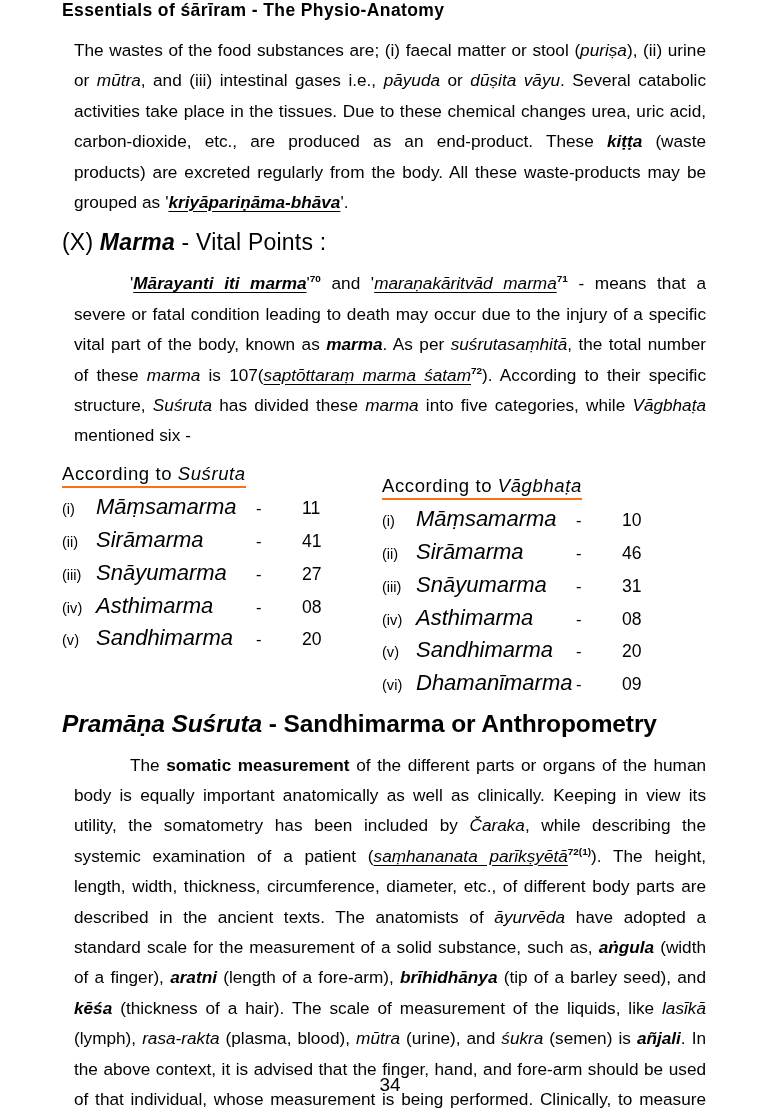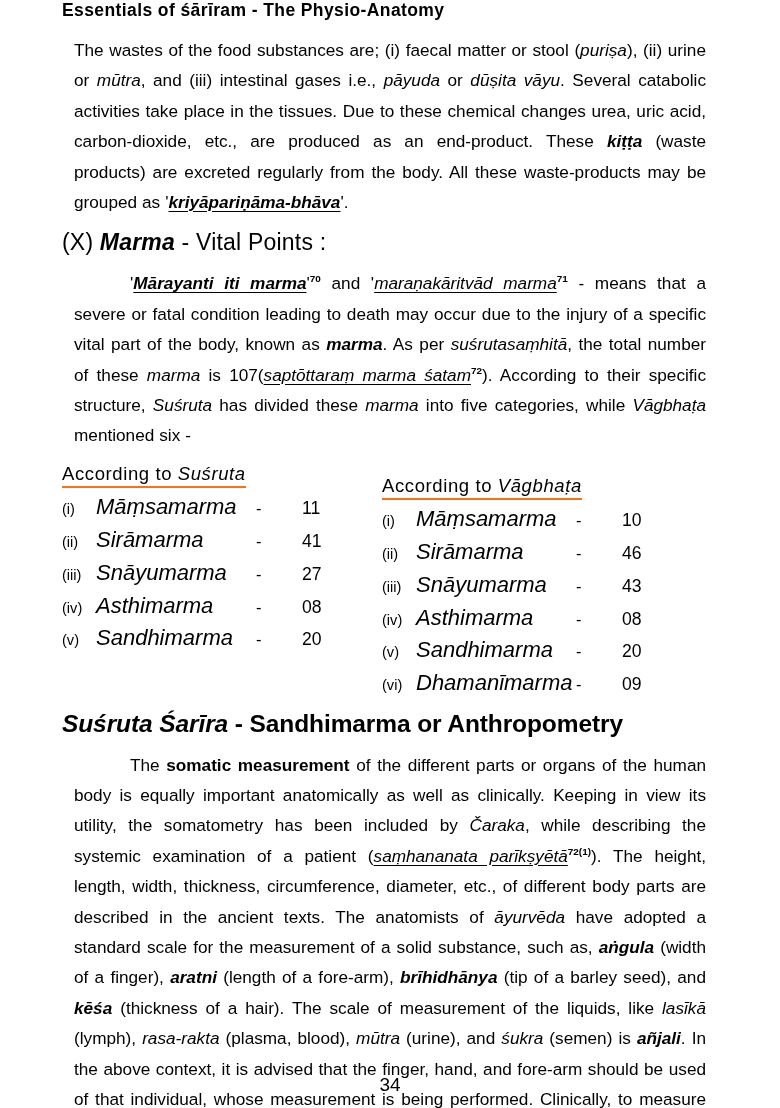--- a/index.html
+++ b/index.html
@@ -182,21 +182,21 @@
           <tr>
             <td class="numeral">(ii)</td>
             <td class="term">Sirāmarma</td>
             <td class="dash">-</td>
             <td class="count">46</td>
           </tr>
           <tr>
             <td class="numeral">(iii)</td>
             <td class="term">Snāyumarma</td>
             <td class="dash">-</td>
-            <td class="count">43</td>
+            <td class="count">31</td>
           </tr>
           <tr>
             <td class="numeral">(iv)</td>
             <td class="term">Asthimarma</td>
             <td class="dash">-</td>
             <td class="count">08</td>
           </tr>
           <tr>
             <td class="numeral">(v)</td>
             <td class="term">Sandhimarma</td>
@@ -208,19 +208,19 @@
             <td class="term">Dhamanīmarma</td>
             <td class="dash">-</td>
             <td class="count">09</td>
           </tr>
         </tbody>
       </table>
     </div>
 
   </div>
 
-  <h2 class="pramana-heading"><span class="skt">Suśruta Śarīra</span><span> - Sandhimarma or Anthropometry</span></h2>
+  <h2 class="pramana-heading"><span class="skt">Pramāṇa Suśruta</span><span> - Sandhimarma or Anthropometry</span></h2>
 
   <p class="body-text indent"><span>The </span><span class="bold">somatic measurement</span><span> of the different parts or organs of the human body is equally important anatomically as well as clinically. Keeping in view its utility, the somatometry has been included by </span><span class="it">Čaraka</span><span>, while describing the systemic examination of a patient (</span><span class="it ul">saṃhananata parīkṣyētā</span><sup>72(1)</sup><span>). The height, length, width, thickness, circumference, diameter, etc., of different body parts are described in the ancient texts. The anatomists of </span><span class="it">āyurvēda</span><span> have adopted a standard scale for the measurement of a solid substance, such as, </span><span class="bi">aṅgula</span><span> (width of a finger), </span><span class="bi">aratni</span><span> (length of a fore-arm), </span><span class="bi">brīhidhānya</span><span> (tip of a barley seed), and </span><span class="bi">kēśa</span><span> (thickness of a hair). The scale of measurement of the liquids, like </span><span class="it">lasīkā</span><span> (lymph), </span><span class="it">rasa-rakta</span><span> (plasma, blood), </span><span class="it">mūtra</span><span> (urine), and </span><span class="it">śukra</span><span> (semen) is </span><span class="bi">añjali</span><span>. In the above context, it is advised that the finger, hand, and fore-arm should be used of that individual, whose measurement is being performed. Clinically, to measure the enlarged liver and spleen, the width of own finger is being used by the physician now a day also. On the basis of the above discussion, the following two units of measurement are common in practice; (i) measurement by one's finger width (</span><span class="it">svāṅgula</span><span>), and (ii) measurement by one's</span></p>
 
   <div class="page-number">34</div>
 
 </div>
 
 </body></html>

